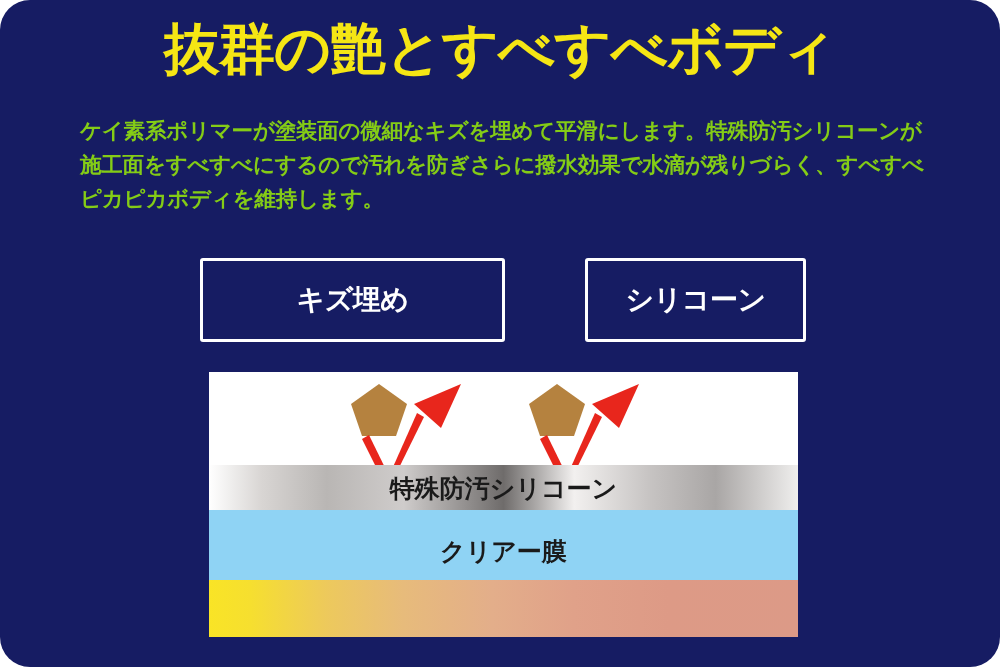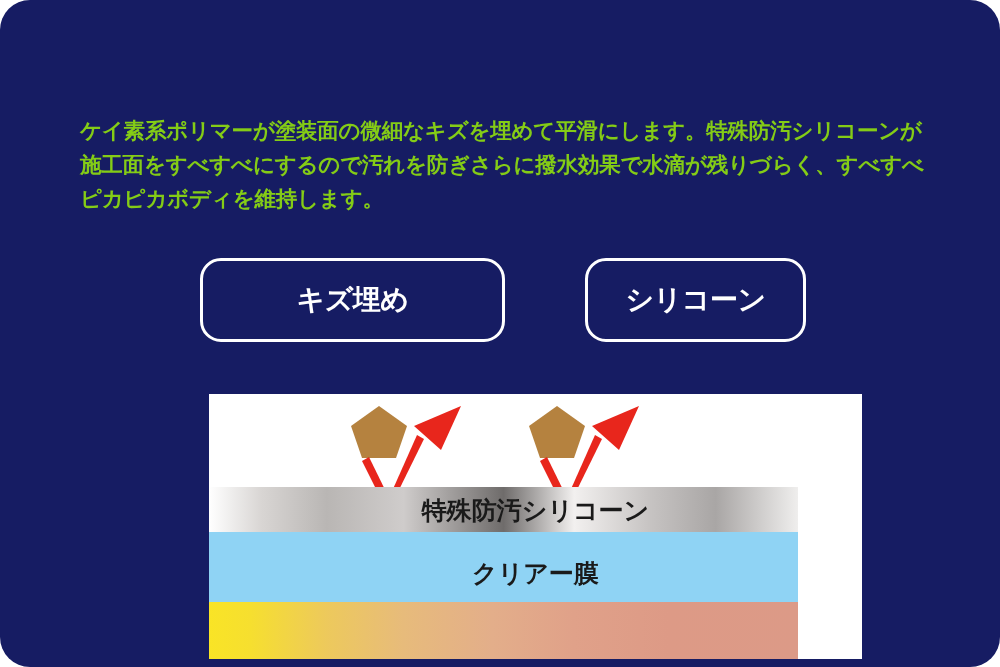--- a/index.html
+++ b/index.html
@@ -59,21 +59,21 @@
     left: 0; top: 258px;
     width: 1000px;
     height: 84px;
   }
   .chip {
     position: absolute;
     top: 0;
     height: 84px;
     box-sizing: border-box;
     border: 3.5px solid #ffffff;
-    border-radius: 21px;
+    border-radius: 3px;
     background: #161c63;
     color: #ffffff;
     font-size: 28px;
     font-weight: bold;
     line-height: 36px;
     letter-spacing: -0.5px;
     display: flex;
     align-items: center;
     justify-content: center;
     white-space: nowrap;
@@ -83,22 +83,22 @@
 
   #plus-icon {
     position: absolute;
     left: 513px; top: 271px;
     width: 60px; height: 68px;
   }
 
   
   #diagram {
     position: absolute;
-    left: 209px; top: 394px;
-    width: 653px;
+    left: 209px; top: 372px;
+    width: 589px;
     height: 265px;
     background: #ffffff;
     overflow: hidden;
   }
   .layer-label {
     position: absolute;
     left: 0;
     width: 100%;
     text-align: center;
     color: #1a1a1a;
@@ -152,20 +152,21 @@
     position: absolute;
     left: 0; top: 0;
     width: 589px; height: 145px;
   }
 </style>
 </head>
 <body>
 
 <div id="card">
 
+  <div id="title">抜群の艶とすべすべボディ</div>
 
   <div id="body-copy">ケイ素系ポリマーが塗装面の微細なキズを埋めて平滑にします。特殊防汚シリコーンが施工面をすべすべにするので汚れを防ぎさらに撥水効果で水滴が残りづらく、すべすべピカピカボディを維持します。</div>
 
   <div id="chip-row">
 
     <div class="chip" id="chip-left">
       <span>キズ埋め</span>
     </div>
 
     <svg id="plus-icon" viewBox="0 0 60 68">

